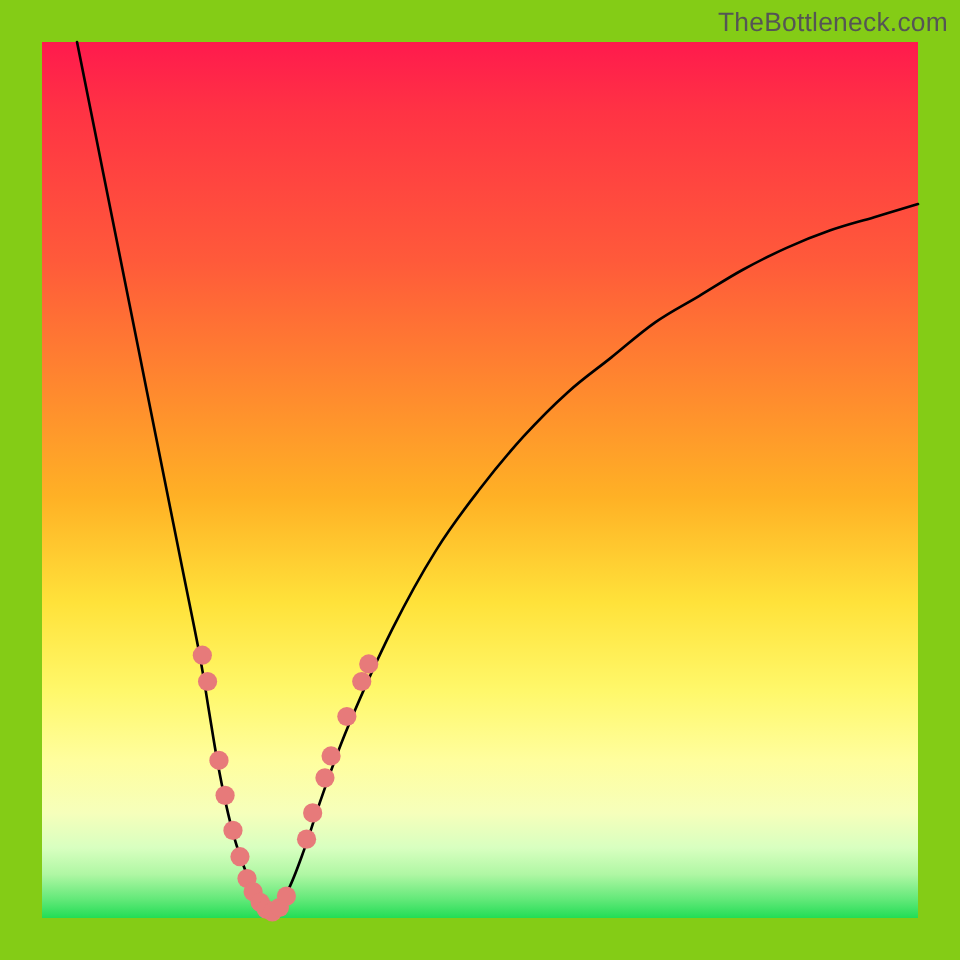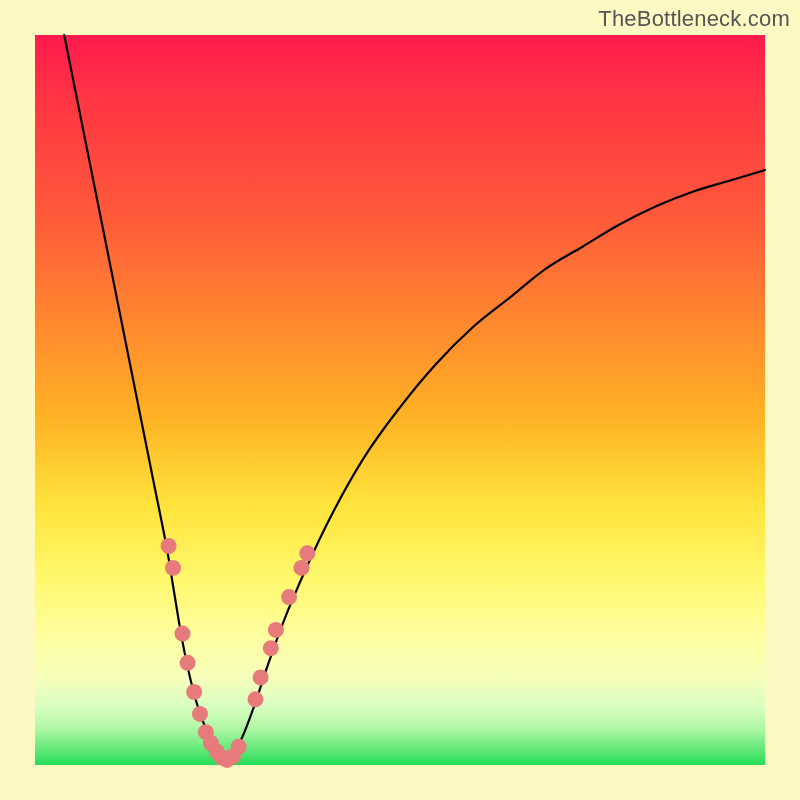--- a/index.html
+++ b/index.html
@@ -8,21 +8,21 @@
     width: 800px;
     height: 800px;
     overflow: hidden;
     background: #000;
     font-family: Arial, Helvetica, sans-serif;
   }
   .frame {
     position: relative;
     width: 800px;
     height: 800px;
-    background: #fef9c3;
+    background: #84cc16;
   }
   .plot-area {
     position: absolute;
     left: 35px;
     top: 35px;
     width: 730px;
     height: 730px;
     
     background: linear-gradient(
       to bottom,

